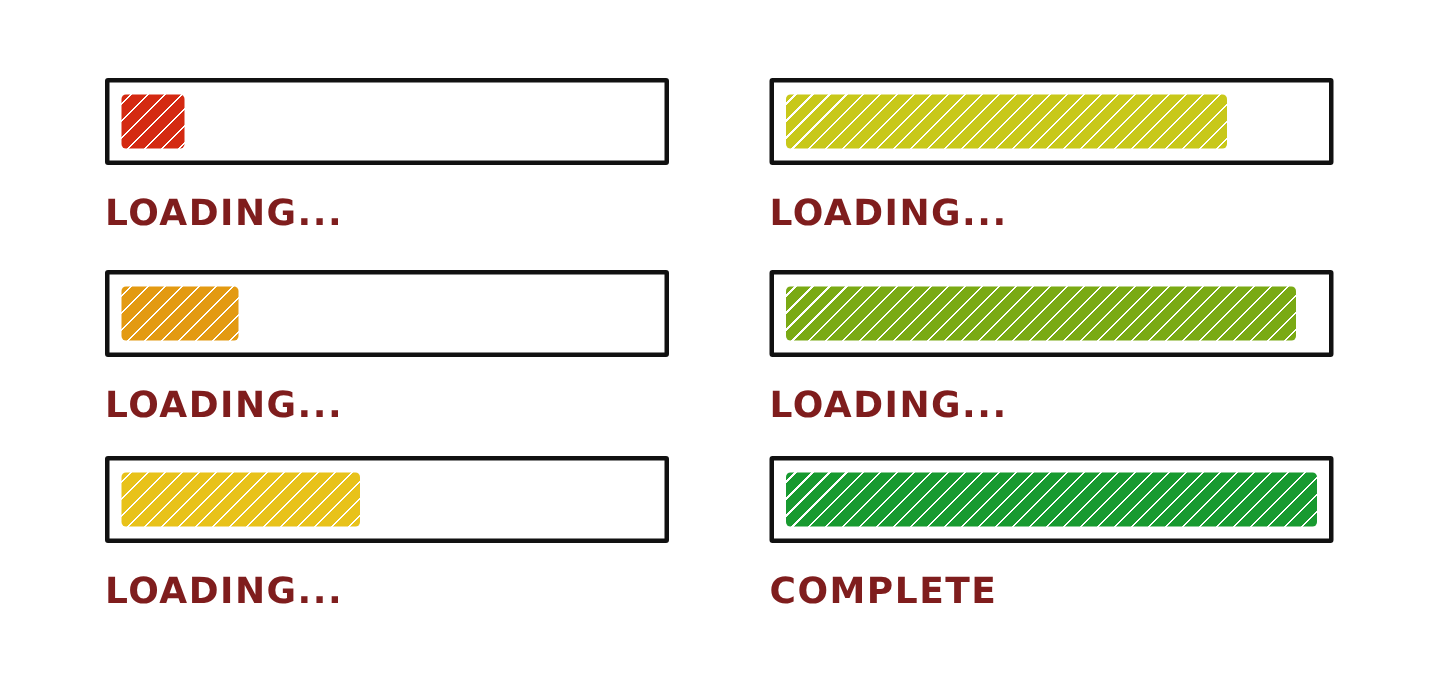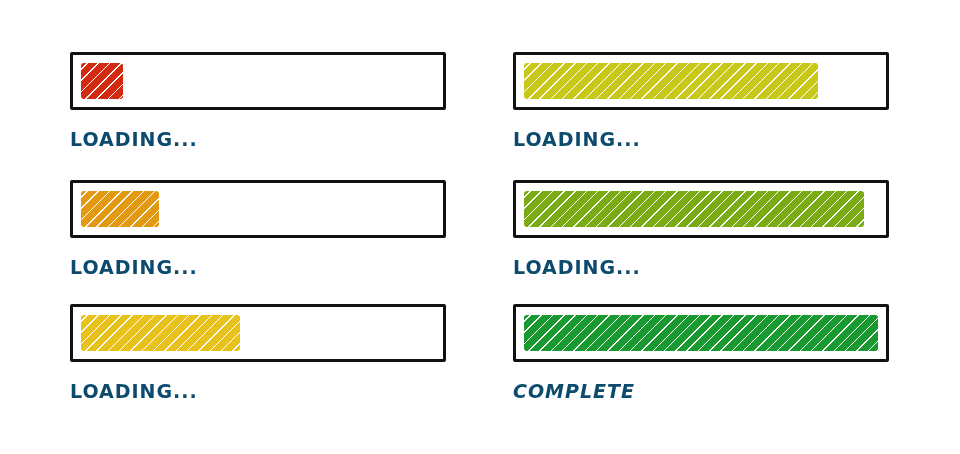--- a/index.html
+++ b/index.html
@@ -1,21 +1,21 @@
 <!DOCTYPE html>
 <html><head>
 <meta charset="utf-8">
 <style>
   html,body{margin:0;padding:0;background:#ffffff;}
   body{width:960px;height:454px;position:relative;overflow:hidden;font-family:"DejaVu Sans",sans-serif;}
   .frame{position:absolute;border:3px solid #111;border-radius:2px;background:#fff;box-sizing:border-box;}
   .fill{position:absolute;top:8px;bottom:8px;left:8px;
     background-image:repeating-linear-gradient(135deg, var(--c) 0px, var(--c) 4px, rgba(255,255,255,0.35) 4px, rgba(255,255,255,0.35) 5px, var(--c) 5px, var(--c) 8px);
     border-radius:3px;}
-  .label{position:absolute;font-weight:bold;font-size:19px;letter-spacing:1px;color:#0c4a6e;}
+  .label{position:absolute;font-weight:bold;font-size:24px;letter-spacing:1px;color:#7f1d1d;}
 </style>
 </head>
 <body>
 
 <div id="bars">
     <div class="frame" style="left: 70px; top: 52px; width: 376px; height: 58px;">
       <div class="fill" style="width: 42px; --c: #d42a12;"></div>
     </div>
     <div class="label" style="left: 70px; top: 128px;">LOADING...</div>
     <div class="frame" style="left: 70px; top: 180px; width: 376px; height: 58px;">
@@ -30,14 +30,14 @@
       <div class="fill" style="width: 294px; --c: #c8c81a;"></div>
     </div>
     <div class="label" style="left: 513px; top: 128px;">LOADING...</div>
     <div class="frame" style="left: 513px; top: 180px; width: 376px; height: 58px;">
       <div class="fill" style="width: 340px; --c: #7aaa14;"></div>
     </div>
     <div class="label" style="left: 513px; top: 256px;">LOADING...</div>
     <div class="frame" style="left: 513px; top: 304px; width: 376px; height: 58px;">
       <div class="fill" style="width: 354px; --c: #189a30;"></div>
     </div>
-    <div class="label" style="left: 513px; top: 380px; font-style: italic;">COMPLETE</div>
+    <div class="label" style="left: 513px; top: 380px;">COMPLETE</div>
   </div>
 
 </body></html>

